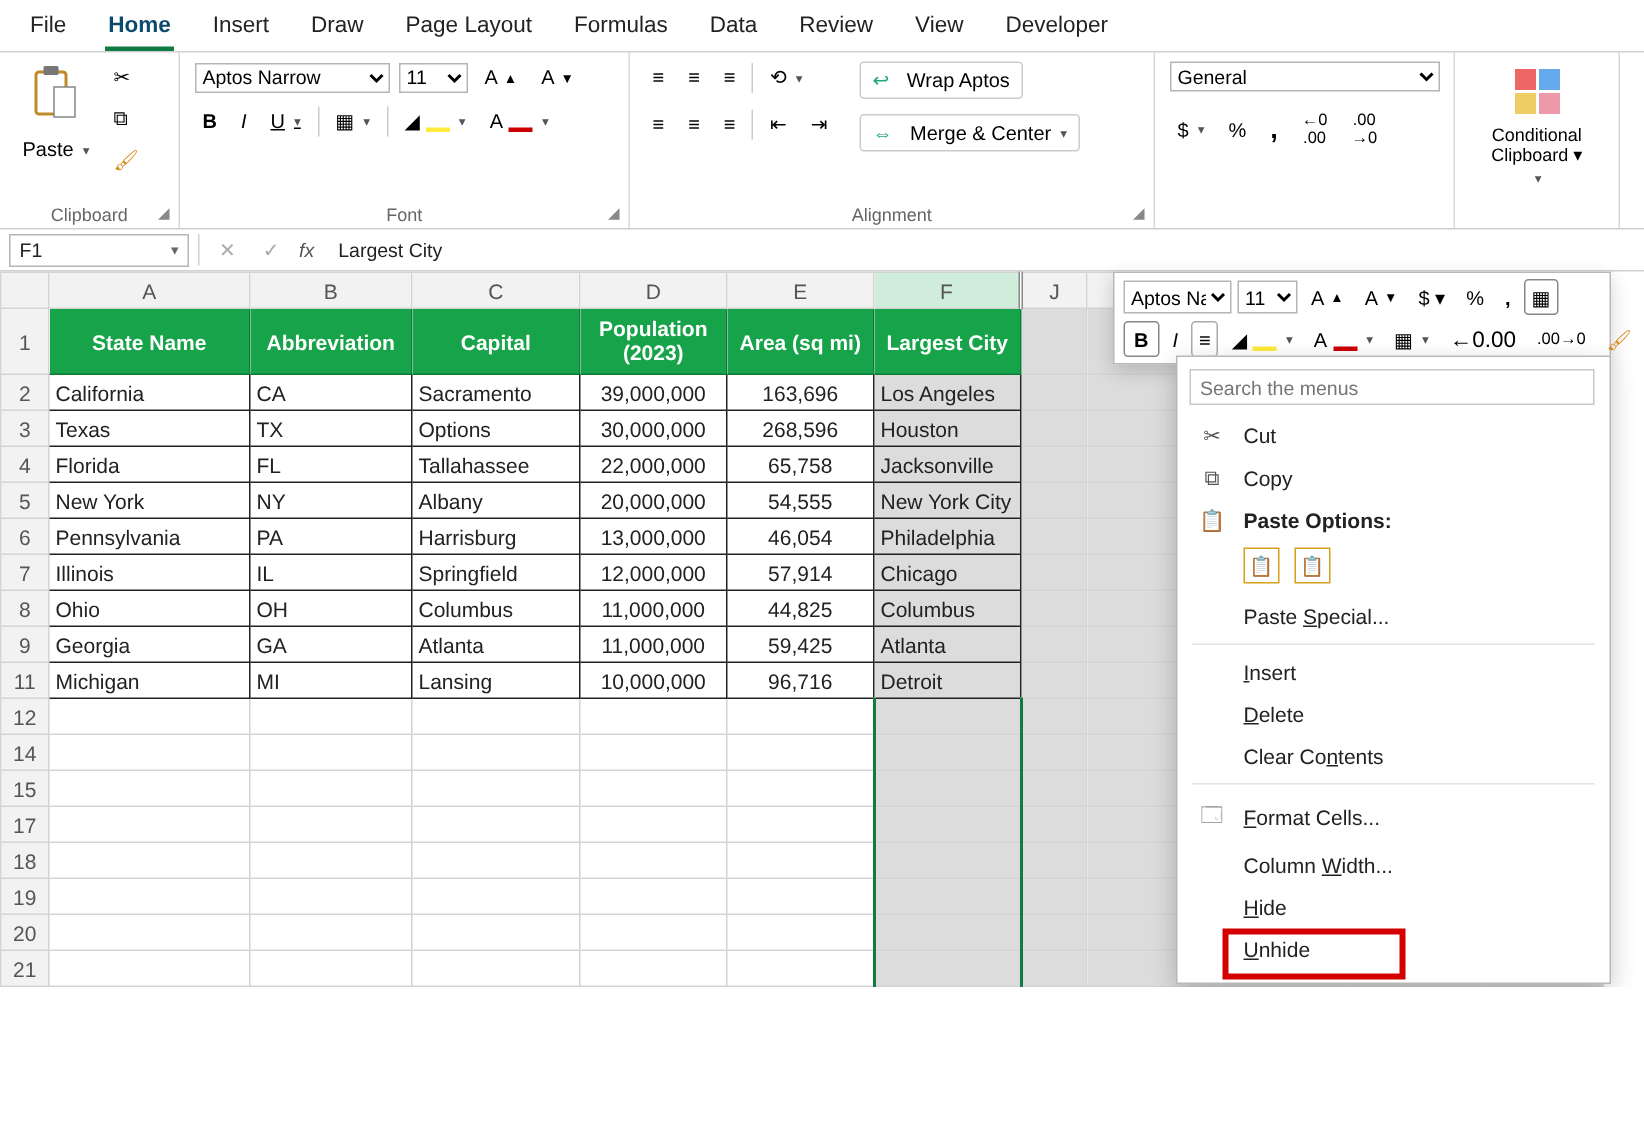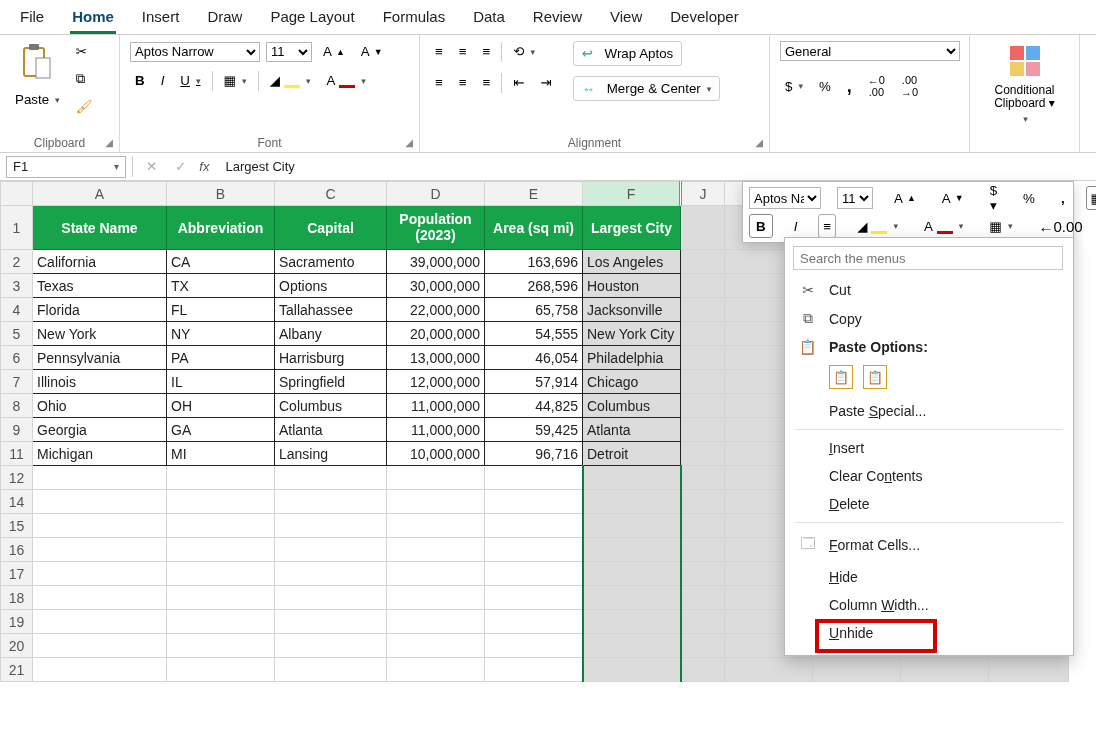--- a/index.html
+++ b/index.html
@@ -34,33 +34,33 @@
   .fxlabel{ font-style:italic; color:#555;}
   
   .sheet { position:relative; }
   table.grid { border-collapse:collapse; table-layout:fixed; }
   table.grid th, table.grid td { border:1px solid #d4d4d4; height:24px; font-size:14px; padding:0 4px; overflow:hidden; white-space:nowrap; }
   table.grid th { background:#f2f2f2; font-weight:400; color:#555; text-align:center;}
   table.grid th.rowh { width:32px;}
   .colA{width:134px} .colB{width:108px} .colC{width:112px} .colD{width:98px} .colE{width:98px} .colF{width:98px} .colJ{width:44px} .colK{width:88px} .colL{width:88px} .colM{width:88px} .colN{width:80px}
   .hdrcell { background:#16a34a; color:#fff; font-weight:700; text-align:center; border:1px solid #0e7a36 !important;}
   .datacell { border:1px solid #222 !important; background:#fff;}
-  .num { text-align:right;}
+  .num { text-align:center;}
   
   th.colsel { background:#16a34a33 !important; color:#0e7a36; border-bottom:2px solid #107c41;}
   td.areasel { background:#dcdcdc;}
   th.colhl { background:#e8e8e8;}
   
   th.afterhidden { border-left:3px double #888 !important;}
   td.afterhidden { border-left:3px double #bbb;}
   
   .minitb { position:absolute; top:0; right:22px; width:332px; background:#fff; border:1px solid #b8b8b8; box-shadow:0 4px 12px rgba(0,0,0,.18); padding:4px 6px; display:flex; flex-wrap:wrap; gap:4px 6px; align-items:center;}
   .minitb select { height:22px;}
   .minitb .btn{height:24px;}
-  .minitb .row{display:flex; gap:16px; align-items:center; width:100%;}
+  .minitb .row{display:flex; gap:4px; align-items:center; width:100%;}
   .boldbox{ border:1px solid #888; padding:0 6px; font-weight:700;}
   
   .ctx { position:absolute; top:56px; right:22px; width:290px; background:#fff; border:1px solid #b8b8b8; box-shadow:0 6px 16px rgba(0,0,0,.22); padding:6px 0 8px;}
   .ctx input.search{ margin:2px 8px 6px; width:270px; height:24px; border:1px solid #c8c8c8; padding:0 6px; font-size:13px; color:#777;}
   .ctx .item{ display:flex; align-items:center; gap:12px; padding:6px 14px; font-size:14px; cursor:pointer;}
   .ctx .item .ic{width:18px; text-align:center; color:#555;}
   .ctx .sep{ height:1px; background:#e2e2e2; margin:4px 10px;}
   .ctx .pasteicons{ display:flex; gap:10px; padding:4px 14px 8px 44px;}
   .pasteicons .pi{ width:24px;height:24px; border:1px solid #d4a018; display:flex; align-items:center; justify-content:center; color:#d4a018;}
   .redbox{ position:absolute; border:4px solid #d40000; pointer-events:none;}
@@ -428,34 +428,20 @@
           <td></td>
           <td></td>
           <td class="areasel" style="border-right: 2px solid rgb(16, 124, 65); border-left: 2px solid rgb(16, 124, 65);"></td>
           <td class="afterhidden areasel"></td>
           <td class="areasel"></td>
           <td class="areasel"></td>
           <td class="areasel"></td>
           <td class="areasel"></td>
         </tr>
         <tr>
-          <th class="rowh">16</th>
-          <td></td>
-          <td></td>
-          <td></td>
-          <td></td>
-          <td></td>
-          <td class="areasel" style="border-right: 2px solid rgb(16, 124, 65); border-left: 2px solid rgb(16, 124, 65);"></td>
-          <td class="afterhidden areasel"></td>
-          <td class="areasel"></td>
-          <td class="areasel"></td>
-          <td class="areasel"></td>
-          <td class="areasel"></td>
-        </tr>
-        <tr>
           <th class="rowh">17</th>
           <td></td>
           <td></td>
           <td></td>
           <td></td>
           <td></td>
           <td class="areasel" style="border-right: 2px solid rgb(16, 124, 65); border-left: 2px solid rgb(16, 124, 65);"></td>
           <td class="afterhidden areasel"></td>
           <td class="areasel"></td>
           <td class="areasel"></td>
@@ -536,21 +522,21 @@
       <button class="btn boldbox">B</button>
       <button class="btn italic">I</button>
       <button class="btn" style="border:1px solid #aaa">≡</button>
       <button class="btn dd">
           <span>◢</span>
           <span class="colorbar yellow"></span>
         </button>
       <button class="btn dd">A<span class="colorbar red"></span></button>
       <button class="btn dd">▦</button>
       <button class="btn" style="font-size:15px">←0.00</button>
-      <button class="btn" style="font-size:14px">.00→0</button>
+      <button class="btn" style="font-size:11px">.00→0</button>
       <button class="btn" style="color:#d48b1a">🖌</button>
     </div>
   </div>
 
   <div class="ctx">
     <input class="search" placeholder="Search the menus" style="">
     <div class="item">
         <span class="ic">✂</span>
         <span>Cut</span>
       </div>
@@ -570,38 +556,38 @@
         <span class="ic"></span>
         <span><span>Paste </span><u class="key">S</u><span>pecial...</span></span>
       </div>
     <div class="sep"></div>
     <div class="item">
         <span class="ic"></span>
         <span><u class="key">I</u>nsert</span>
       </div>
     <div class="item">
         <span class="ic"></span>
+        <span><u class="key">D</u>elete</span>
+      </div>
+    <div class="item">
+        <span class="ic"></span>
         <span>Clear Co<u class="key">n</u>tents</span>
-      </div>
-    <div class="item">
-        <span class="ic"></span>
-        <span><u class="key">D</u>elete</span>
       </div>
     <div class="sep"></div>
     <div class="item">
         <span class="ic" style="color:#888">🗔</span>
         <span><u class="key">F</u>ormat Cells...</span>
       </div>
     <div class="item">
         <span class="ic"></span>
+        <span>Column <u class="key">W</u>idth...</span>
+      </div>
+    <div class="item">
+        <span class="ic"></span>
         <span><u class="key">H</u>ide</span>
       </div>
     <div class="item">
         <span class="ic"></span>
-        <span>Column <u class="key">W</u>idth...</span>
-      </div>
-    <div class="item">
-        <span class="ic"></span>
         <span><u class="key">U</u>nhide</span>
       </div>
     <div class="redbox" style="left:30px; bottom:2px; width:122px; height:34px;"></div>
   </div>
 </div>
 
 </body></html>

